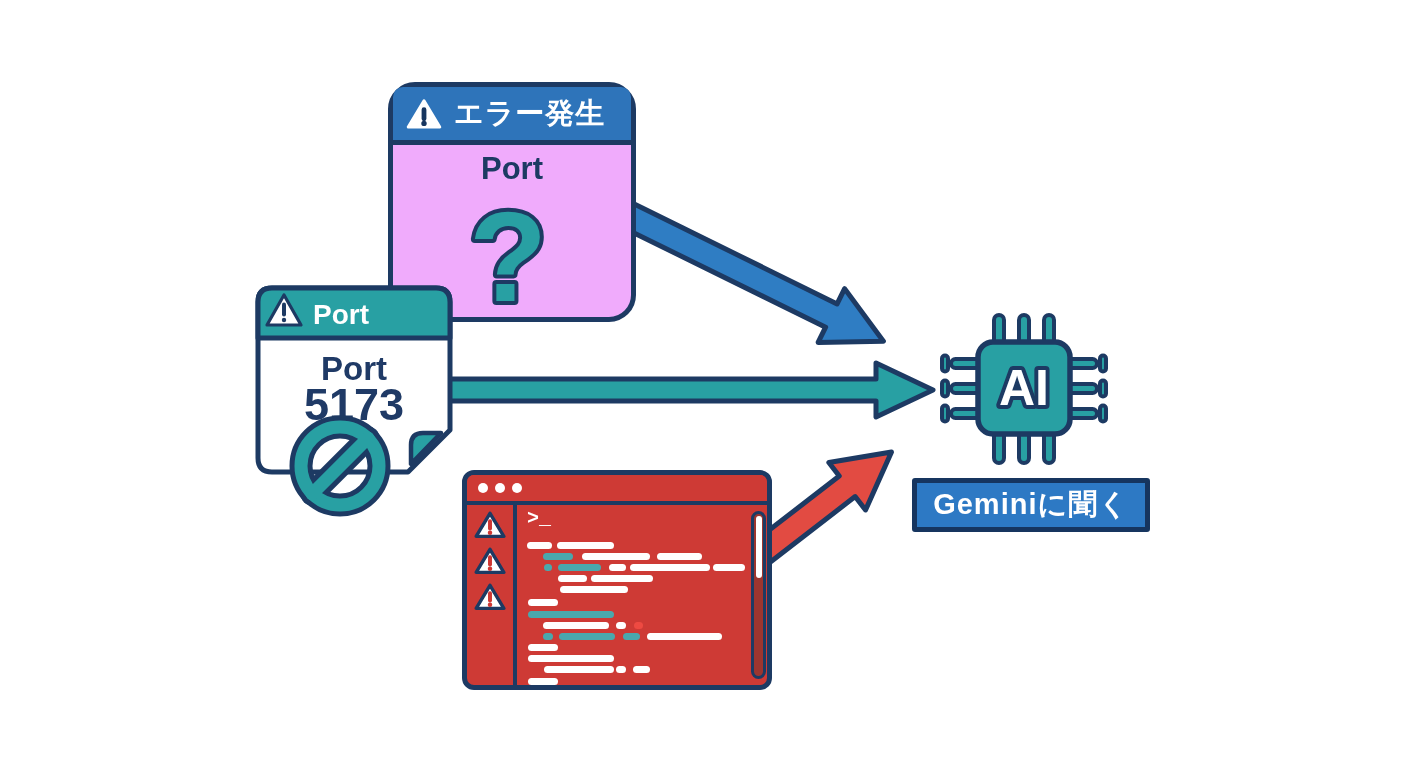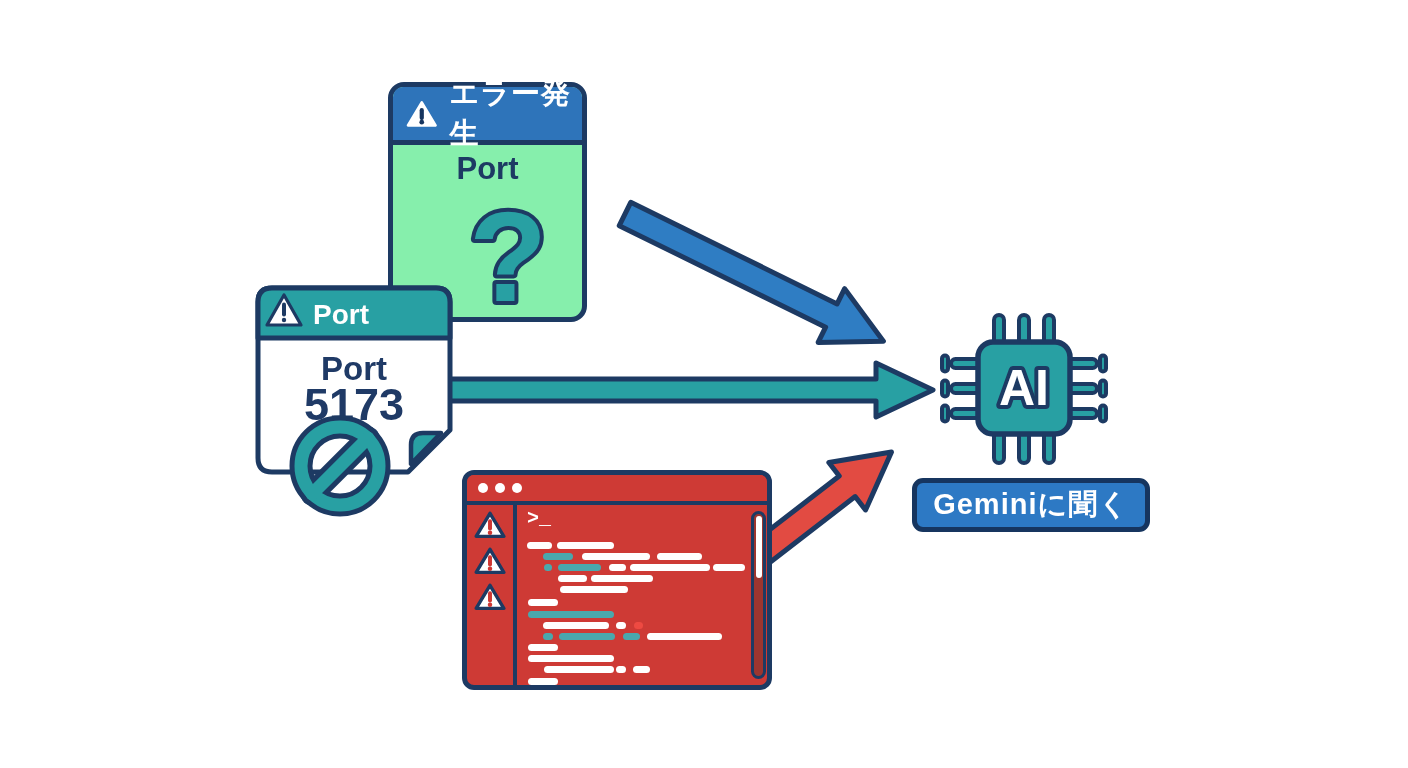--- a/index.html
+++ b/index.html
@@ -6,22 +6,22 @@
   .canvas{
     position:relative;width:1408px;height:768px;overflow:hidden;
     background:#ffffff;
     font-family:"Liberation Sans","DejaVu Sans",sans-serif;
   }
   svg{display:block;}
   .layer{position:absolute;left:0;top:0;}
 
   
   .dialog{
-    position:absolute;left:388px;top:82px;width:199px;height:240px;
-    background:#86efac;border:5px solid #1d3a63;border-radius:16px;
+    position:absolute;left:388px;top:82px;width:248px;height:240px;
+    background:#f0abfc;border:5px solid #1d3a63;border-radius:27px;
     box-sizing:border-box;z-index:2;
   }
   .dialog-header{
     height:53px;background:#2e74ba;border-bottom:5px solid #1d3a63;
     border-radius:10px 10px 0 0;display:flex;align-items:center;
     padding-left:13px;gap:12px;
   }
   .dialog-title{color:#ffffff;font-weight:bold;font-size:29px;letter-spacing:1px;}
   .dialog-body{position:relative;height:177px;text-align:center;}
   .dialog-subject{color:#1d3a63;font-weight:bold;font-size:31px;margin-top:6px;}
@@ -58,21 +58,21 @@
   }
   .scroll-thumb{
     position:absolute;left:1.5px;top:2px;width:6px;height:62px;
     background:#ffffff;border-radius:4px;
   }
 
   
   .chip{position:absolute;left:935px;top:305px;z-index:5;}
   .gemini-btn{
     position:absolute;left:912px;top:478px;width:238px;height:54px;
-    background:#2d79c4;border:5px solid #16355f;border-radius:11px;
+    background:#2d79c4;border:5px solid #16355f;border-radius:3px;
     box-sizing:border-box;display:flex;align-items:center;justify-content:center;
     z-index:5;
   }
   .gemini-btn span{color:#ffffff;font-weight:bold;font-size:29px;letter-spacing:1px;}
 </style>
 </head>
 <body>
 
 <div class="canvas">
 

